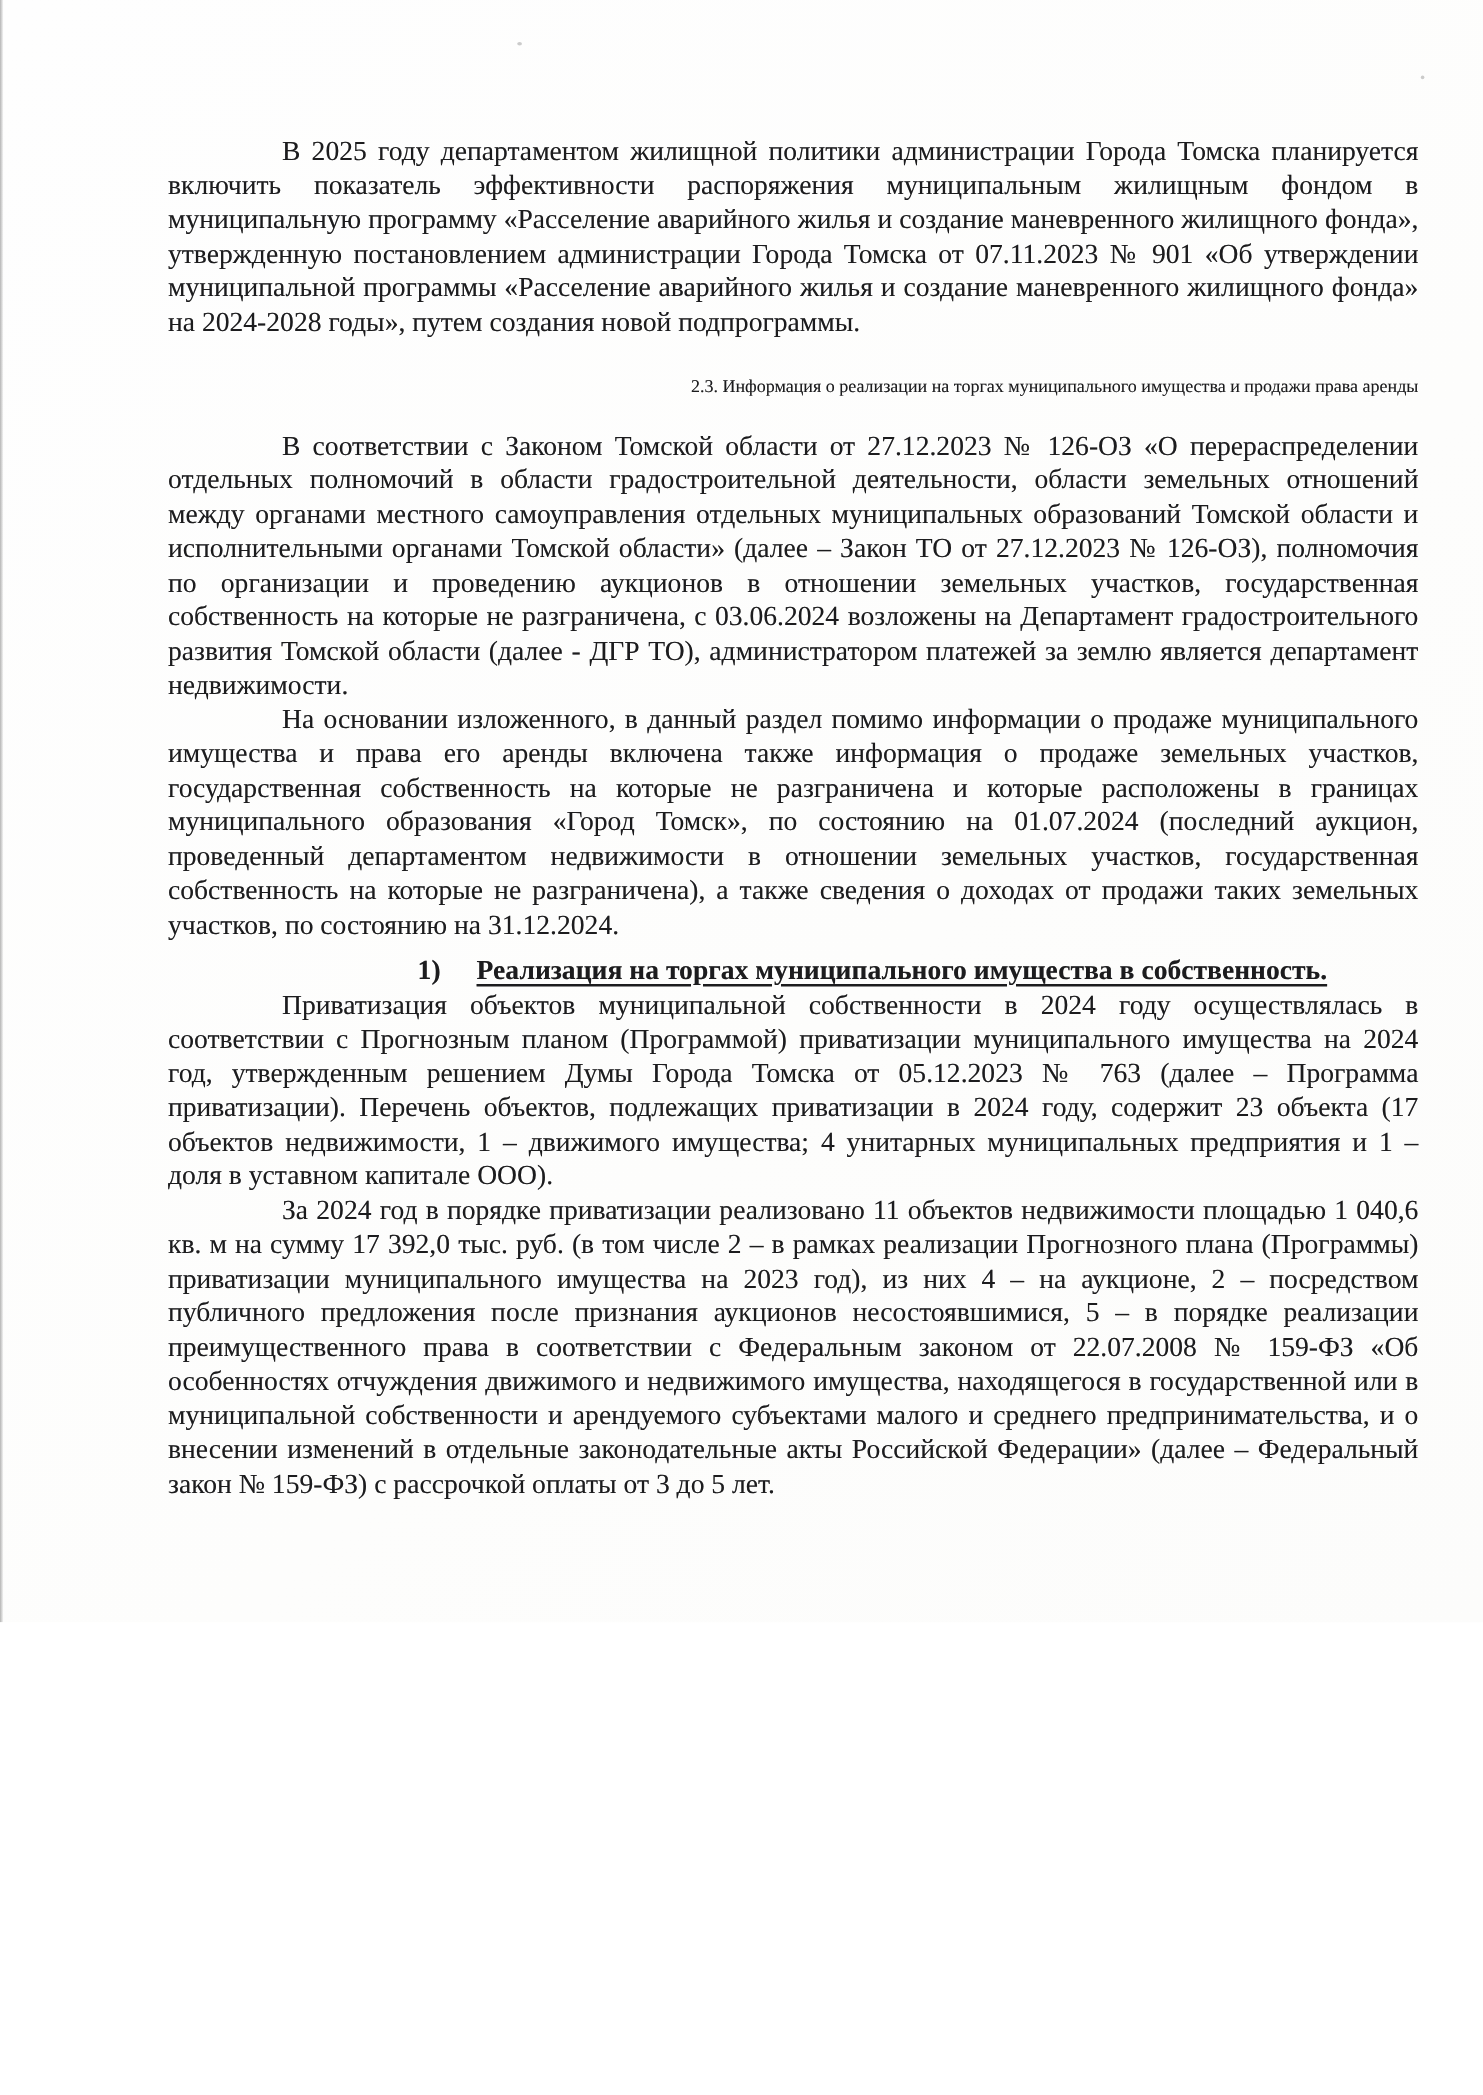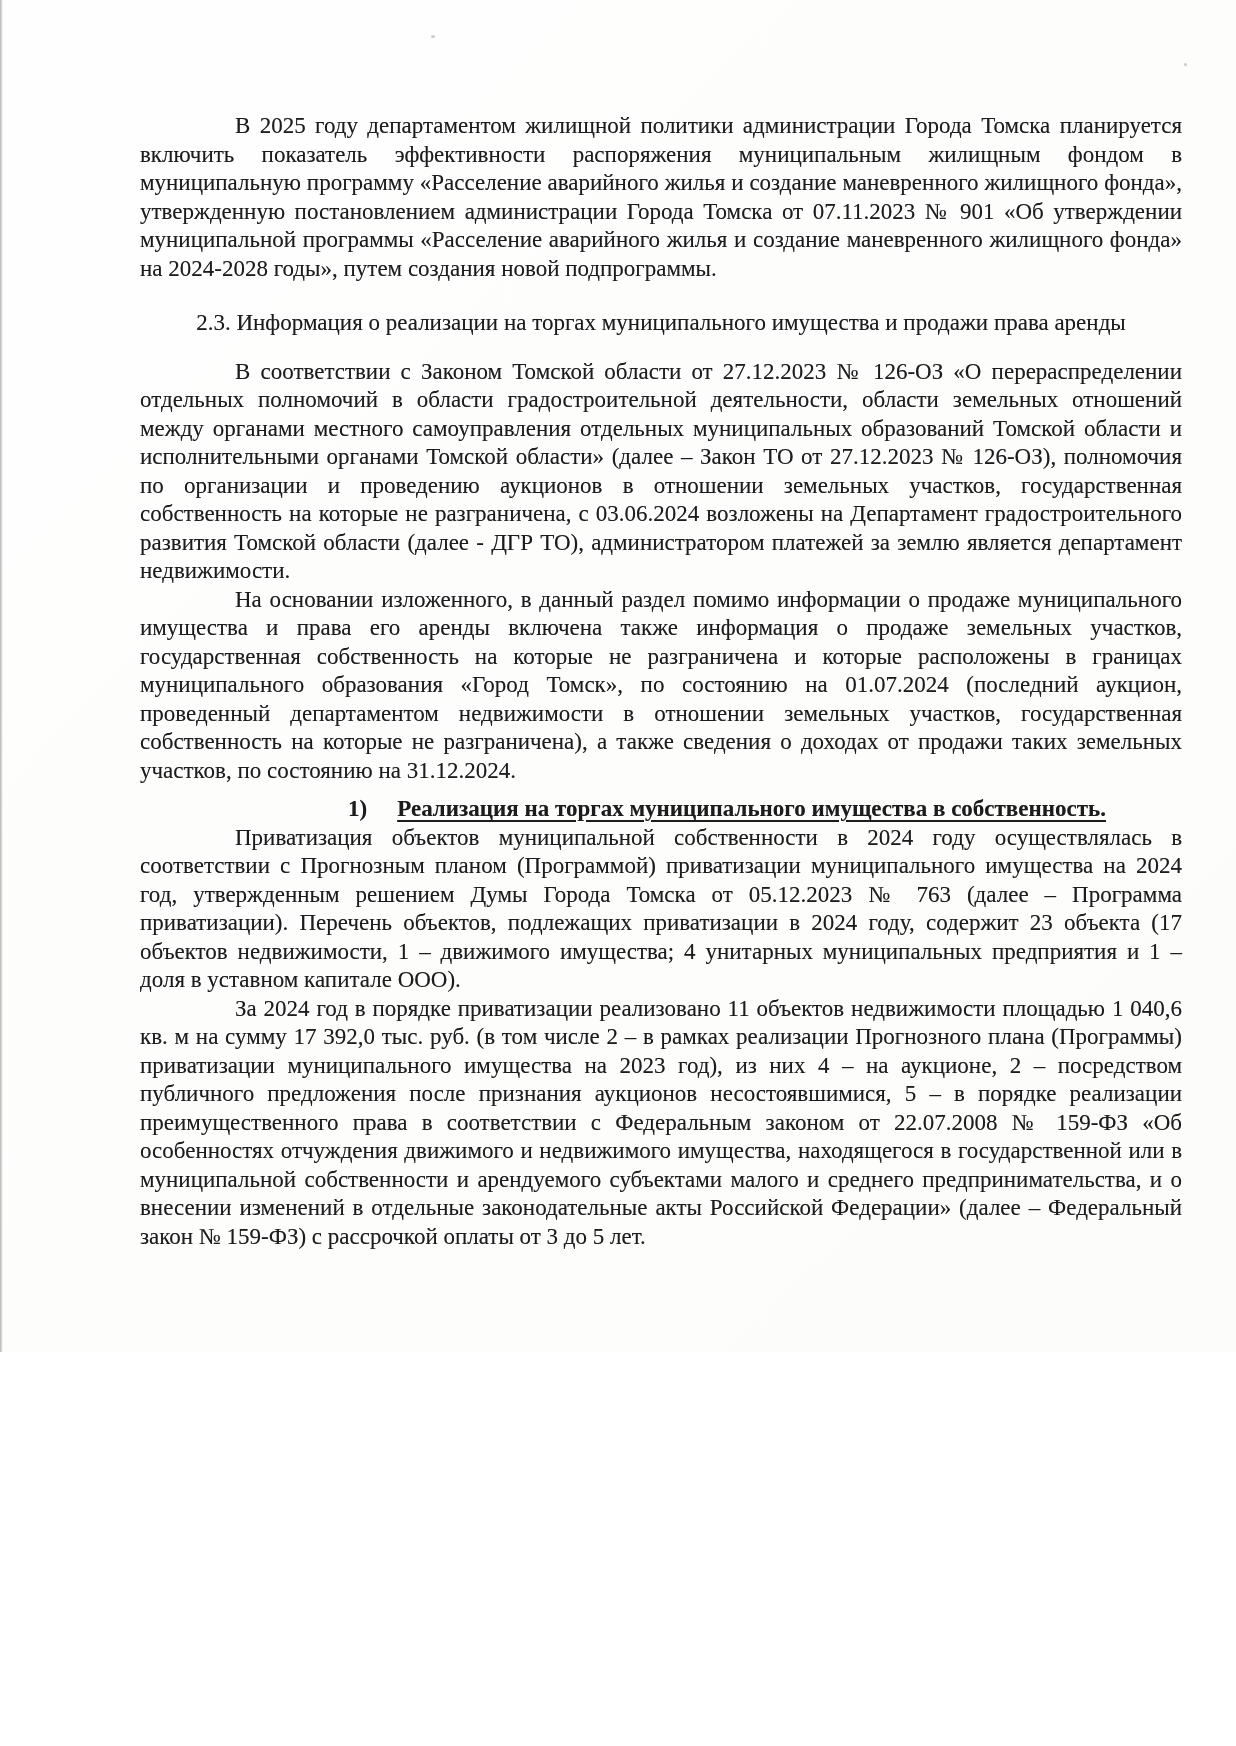--- a/index.html
+++ b/index.html
@@ -43,24 +43,24 @@
   .para {
     margin: 0;
     font-size: 23px;
     line-height: 28.5px;
     text-align: justify;
     text-indent: 95px;
     text-shadow: 0 0 0.5px rgba(20,20,20,0.4);
   }
   .heading {
     margin: 26px 0 20px 0;
-    font-size: 23px;
+    font-size: 15px;
     line-height: 28.5px;
     font-weight: normal;
-    text-align: center;
+    text-align: right;
     text-shadow: 0 0 0.5px rgba(20,20,20,0.4);
   }
   .list-heading {
     margin: 10px 0 0 0;
     font-size: 23px;
     line-height: 28.5px;
     text-indent: 104px;
     text-align: left;
     text-shadow: 0 0 0.5px rgba(20,20,20,0.4);
     font-weight: bold;

